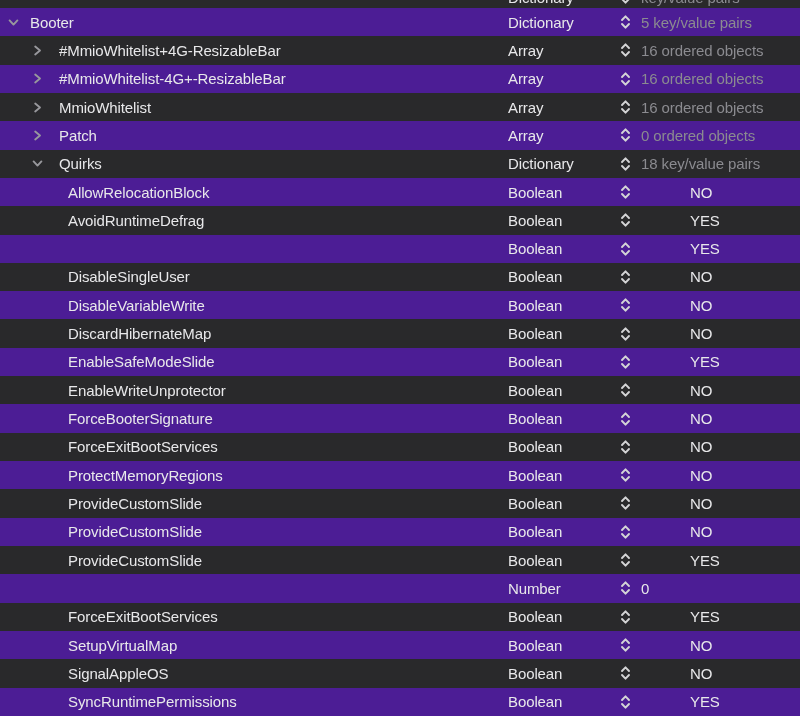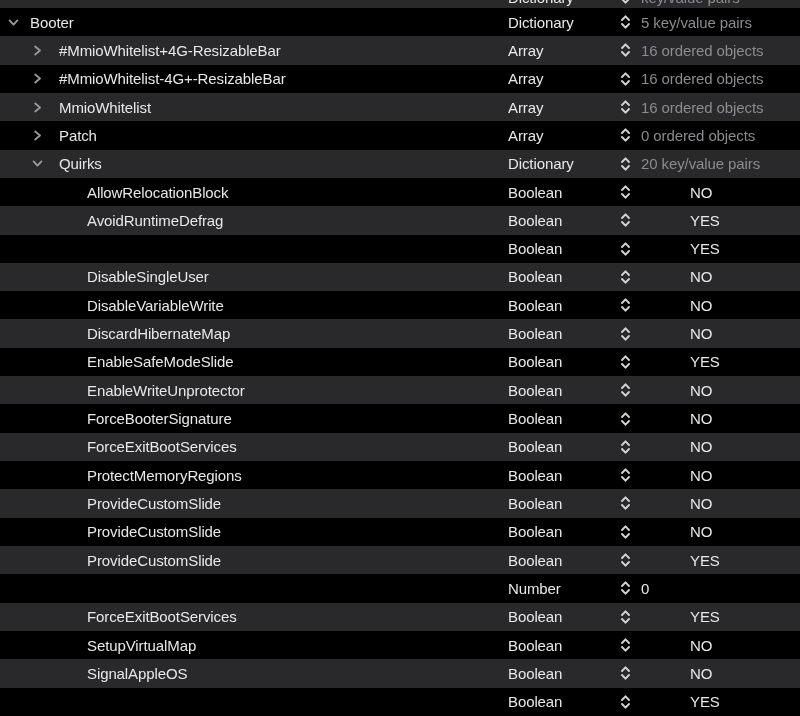--- a/index.html
+++ b/index.html
@@ -5,37 +5,37 @@
   html,body{margin:0;padding:0;}
   body{
     width:800px;height:716px;overflow:hidden;
     background:#1a1a1c;
     font-family:"Liberation Sans","DejaVu Sans",sans-serif;
     font-size:15px;
     -webkit-font-smoothing:antialiased;
   }
   .table{position:relative;width:800px;height:716px;}
   .row{position:relative;width:800px;height:28.32px;}
-  .row.dark{background:#000000;}
+  .row.dark{background:#4c1d95;}
   .row.light{background:#29292b;}
   .partial-clip{height:8px;overflow:hidden;background:#29292b;}
   .partial-clip .row{margin-top:-17px;background:transparent;}
   .cell{
     position:absolute;top:0;height:100%;
     display:flex;align-items:center;
     white-space:nowrap;
     color:#e8e8ea;
     letter-spacing:-0.1px;
   }
   .disc{width:16px;justify-content:center;color:#98989d;cursor:default;}
   .disc.l1{left:5px;}
   .disc.l2{left:29px;}
   .key.l1{left:30px;}
   .key.l2{left:59px;}
-  .key.l3{left:87px;}
+  .key.l3{left:68px;}
   .type{left:481px;margin-left:27px;}
   .stepper{left:619px;width:13px;justify-content:center;color:#d4d4d6;}
   .value{left:641px;}
   .value.boolean{left:690px;}
   .value.summary{color:#8b8b90;}
   svg{display:block;}
 </style>
 </head>
 <body>
 
@@ -140,21 +140,21 @@
           </svg>
         </span>
         <span class="cell key l2">Quirks</span>
         <span class="cell type">Dictionary</span>
         <span class="cell stepper">
           <svg width="11" height="16" viewBox="0 0 11 16">
             <path d="M2 6 L5.5 2.3 L9 6" fill="none" stroke="currentColor" stroke-width="1.9" stroke-linecap="round" stroke-linejoin="round"></path>
             <path d="M2 10 L5.5 13.7 L9 10" fill="none" stroke="currentColor" stroke-width="1.9" stroke-linecap="round" stroke-linejoin="round"></path>
           </svg>
         </span>
-        <span class="cell value summary">20 key/value pairs</span>
+        <span class="cell value summary">18 key/value pairs</span>
       </div>
       <div class="row dark">
         <span class="cell key l3">AllowRelocationBlock</span>
         <span class="cell type">Boolean</span>
         <span class="cell stepper">
           <svg width="11" height="16" viewBox="0 0 11 16">
             <path d="M2 6 L5.5 2.3 L9 6" fill="none" stroke="currentColor" stroke-width="1.9" stroke-linecap="round" stroke-linejoin="round"></path>
             <path d="M2 10 L5.5 13.7 L9 10" fill="none" stroke="currentColor" stroke-width="1.9" stroke-linecap="round" stroke-linejoin="round"></path>
           </svg>
         </span>
@@ -339,20 +339,21 @@
         <span class="cell type">Boolean</span>
         <span class="cell stepper">
           <svg width="11" height="16" viewBox="0 0 11 16">
             <path d="M2 6 L5.5 2.3 L9 6" fill="none" stroke="currentColor" stroke-width="1.9" stroke-linecap="round" stroke-linejoin="round"></path>
             <path d="M2 10 L5.5 13.7 L9 10" fill="none" stroke="currentColor" stroke-width="1.9" stroke-linecap="round" stroke-linejoin="round"></path>
           </svg>
         </span>
         <span class="cell value boolean">NO</span>
       </div>
       <div class="row dark">
+        <span class="cell key l3">SyncRuntimePermissions</span>
         <span class="cell type">Boolean</span>
         <span class="cell stepper">
           <svg width="11" height="16" viewBox="0 0 11 16">
             <path d="M2 6 L5.5 2.3 L9 6" fill="none" stroke="currentColor" stroke-width="1.9" stroke-linecap="round" stroke-linejoin="round"></path>
             <path d="M2 10 L5.5 13.7 L9 10" fill="none" stroke="currentColor" stroke-width="1.9" stroke-linecap="round" stroke-linejoin="round"></path>
           </svg>
         </span>
         <span class="cell value boolean">YES</span>
       </div>
     </div>

